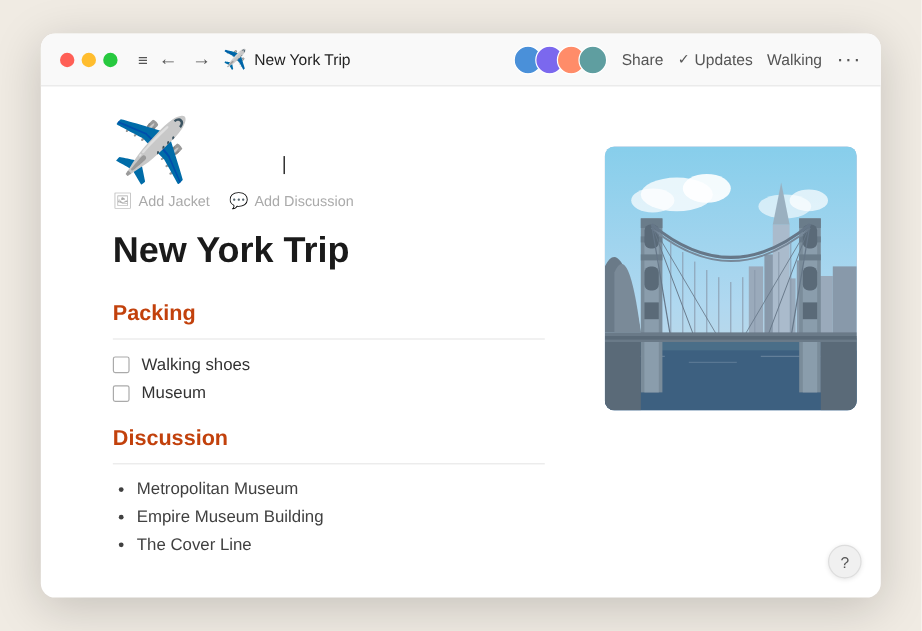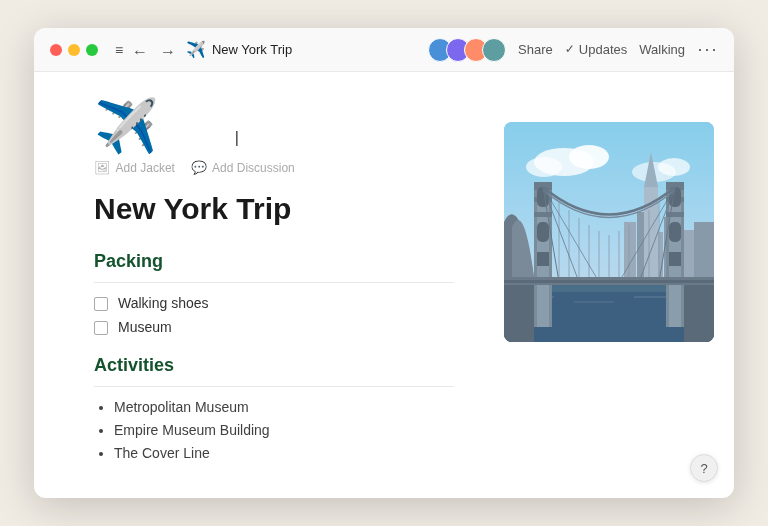--- a/index.html
+++ b/index.html
@@ -197,21 +197,21 @@
       font-size: 30px;
       font-weight: 700;
       color: #1a1a1a;
       margin-bottom: 24px;
       line-height: 1.2;
     }
 
     .section-title {
       font-size: 18px;
       font-weight: 700;
-      color: #14532d;
+      color: #c2410c;
       margin-bottom: 10px;
     }
 
     .divider {
       border: none;
       border-top: 1px solid #e8e8e8;
       margin-bottom: 12px;
     }
 
     .checklist {
@@ -370,21 +370,21 @@
         <li class="checklist-item">
           <div class="checkbox"></div>
           <span>Walking shoes</span>
         </li>
         <li class="checklist-item">
           <div class="checkbox"></div>
           <span>Museum</span>
         </li>
       </ul>
 
-      <h2 class="section-title">Activities</h2>
+      <h2 class="section-title">Discussion</h2>
       <hr class="divider">
 
       <ul class="bullet-list">
         <li class="list-item">
           <span>Metropolitan Museum</span>
         </li>
         <li class="list-item">
           <span>Empire Museum Building</span>
         </li>
         <li class="list-item">

